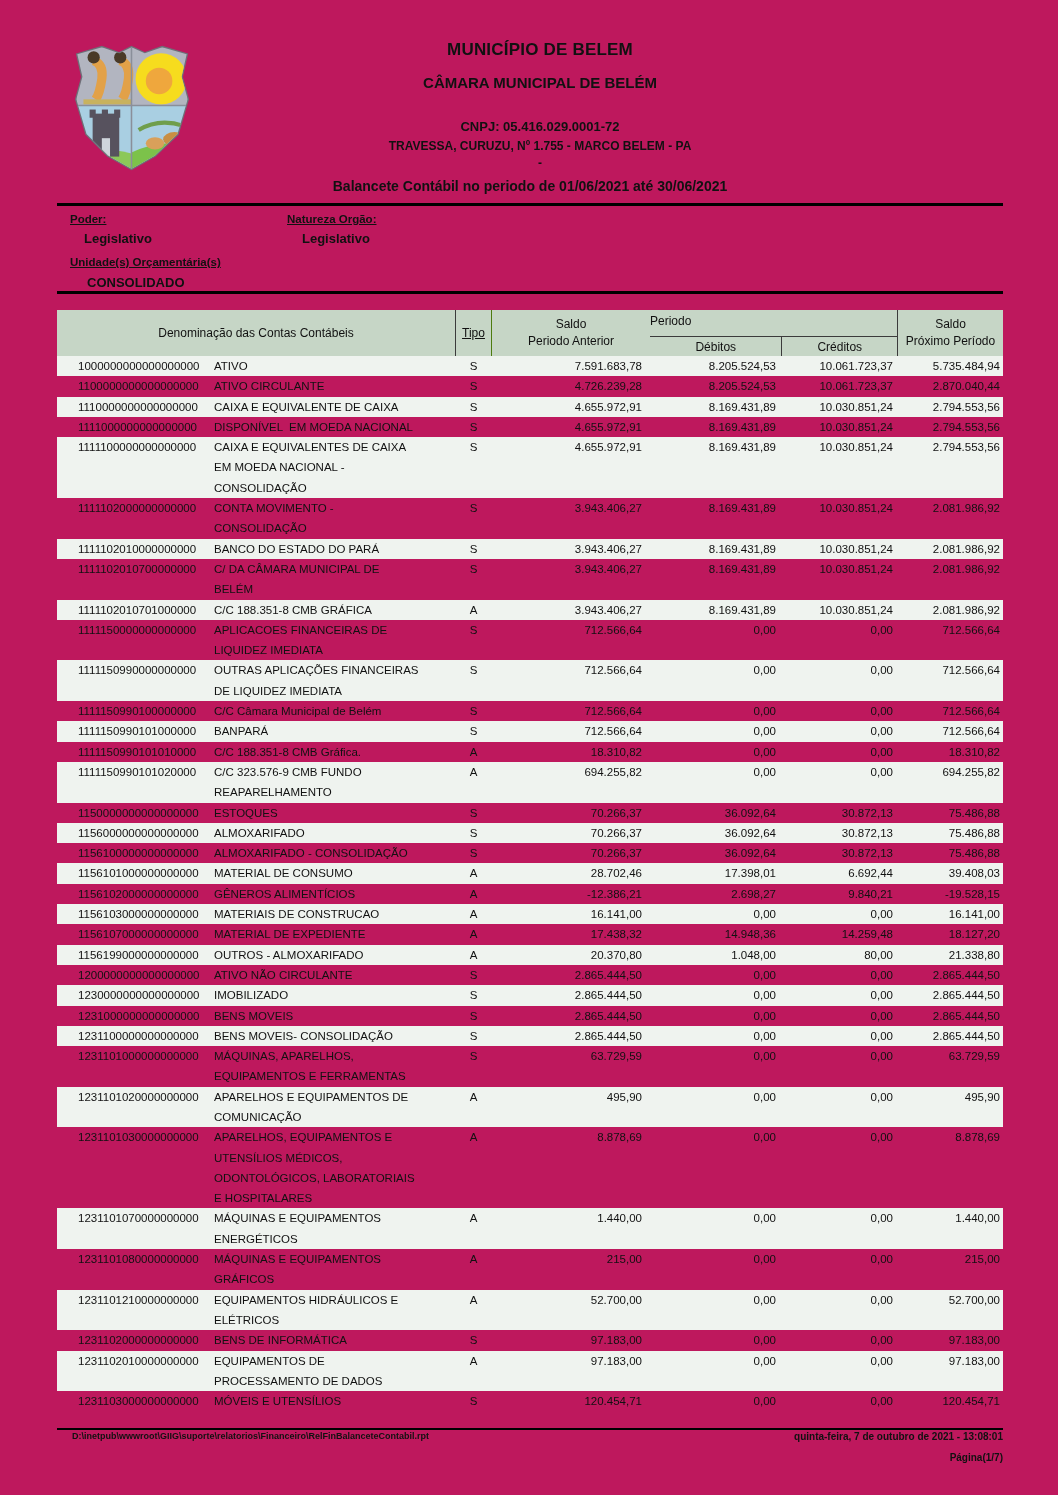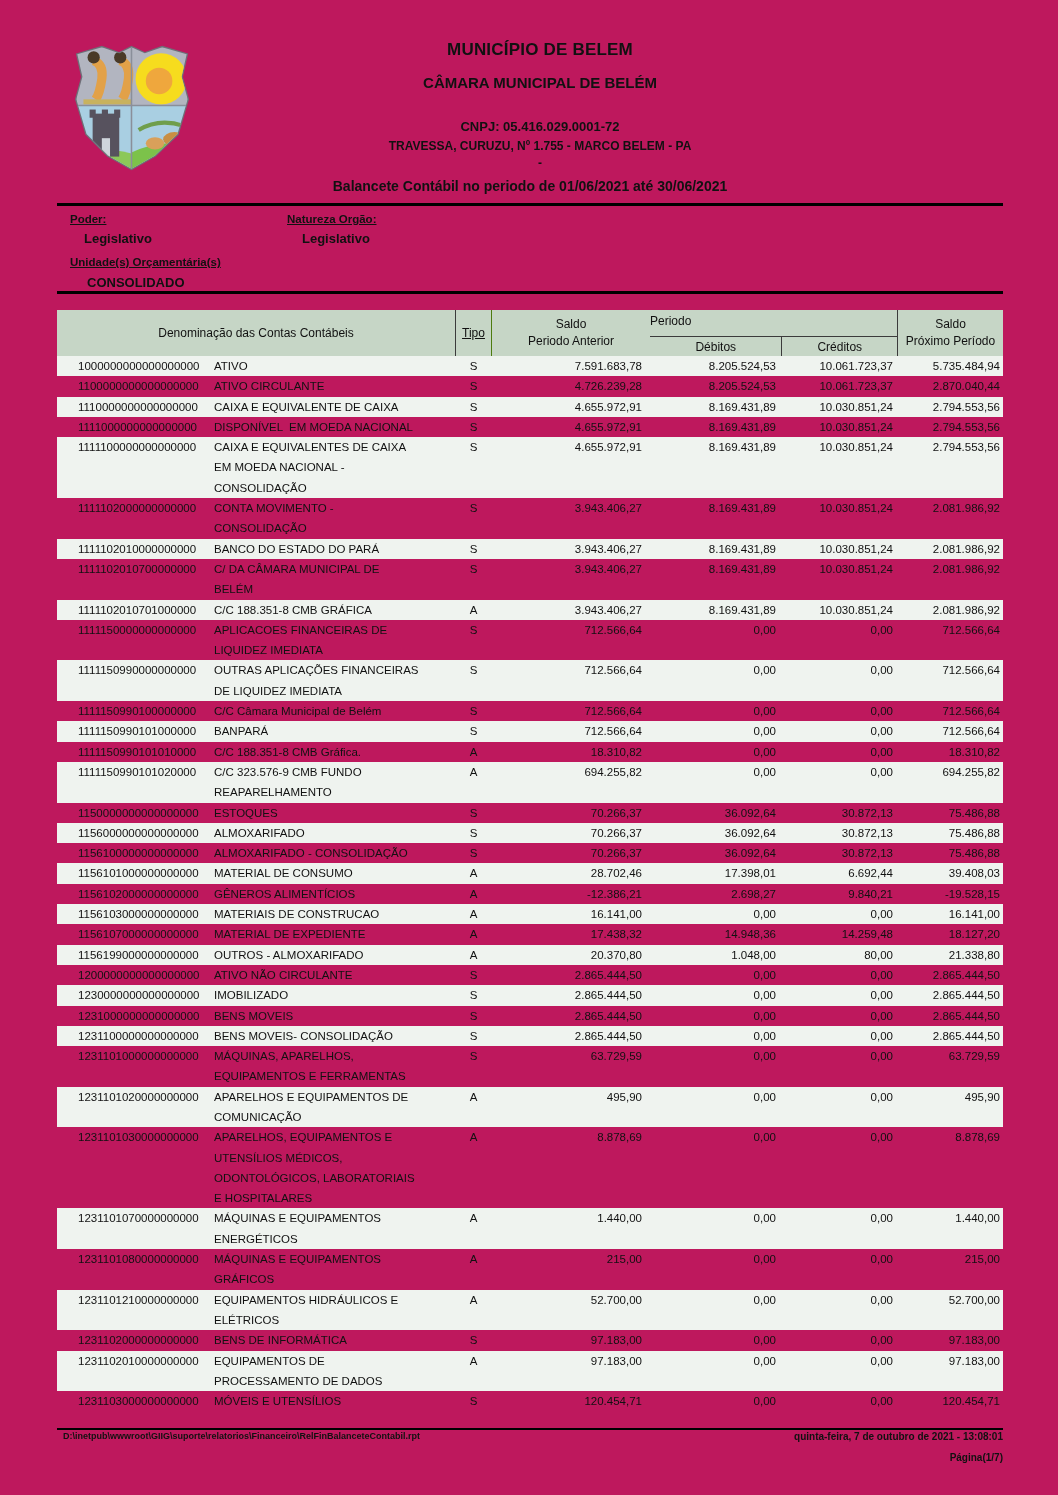--- a/index.html
+++ b/index.html
@@ -59,21 +59,21 @@
   .c-code { width:157px; padding-left:21px; }
   .c-name { width:241px; }
   .c-tipo { width:37px; text-align:center; }
   .num { text-align:right; }
   .c-v1 { width:158px; padding-right:8px; }
   .c-v2 { width:132px; padding-right:6px; }
   .c-v3 { width:116px; padding-right:5px; }
   .c-v4 { width:105px; padding-right:3px; }
 
   
-  .footer-path { position:absolute; left:63px; top:1431px; font-size:9px; font-weight:bold; }
+  .footer-path { position:absolute; left:72px; top:1431px; font-size:9px; font-weight:bold; }
   .footer-date { position:absolute; right:55px; top:1431px; font-size:10px; font-weight:bold; text-align:right; }
   .footer-page { position:absolute; right:55px; top:1452px; font-size:10px; font-weight:bold; text-align:right; }
 </style>
 </head>
 <body>
 
 <div class="page">
 
   <div class="logo">
     <svg viewBox="0 0 135 135" width="138" height="138" aria-hidden="true">

